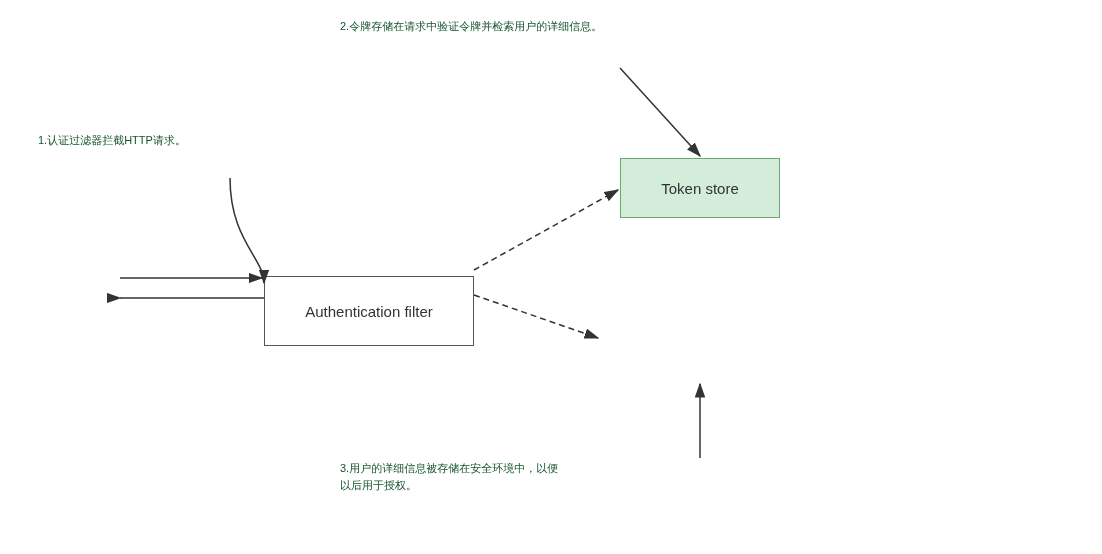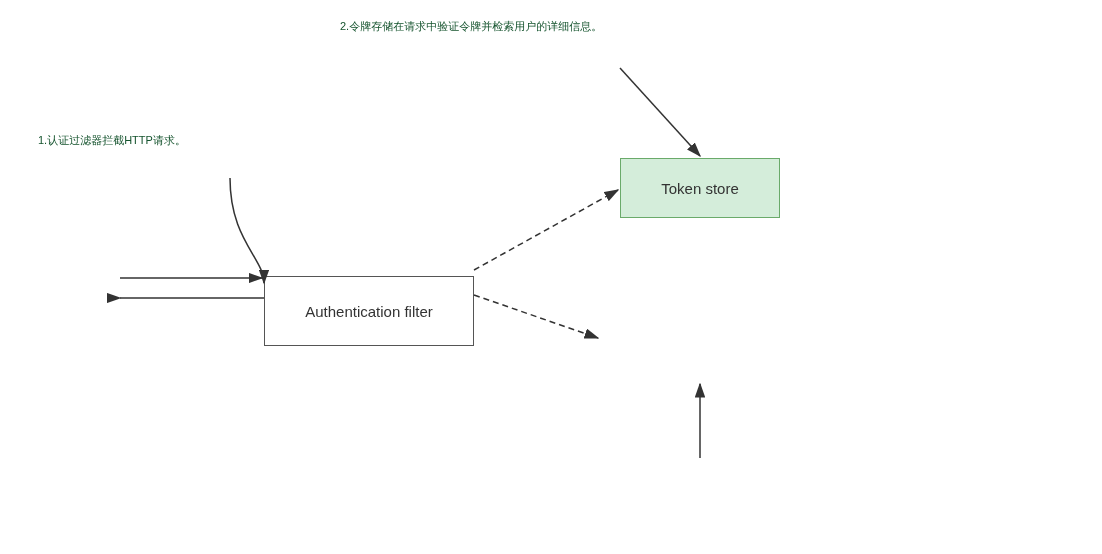--- a/index.html
+++ b/index.html
@@ -46,20 +46,22 @@
   </style>
 </head>
 <body>
 
 <div class="diagram-container">
 
   <div class="label" style="left: 18px; top: 132px; margin-left: 20px;">1.认证过滤器拦截HTTP请求。</div>
 
   <div class="label" style="left: 340px; top: 18px;">2.令牌存储在请求中验证令牌并检索用户的详细信息。</div>
 
+  <div class="label" style="left: 340px; top: 460px; white-space: pre-line;">3.用户的详细信息被存储在安全环境中，以便
+以后用于授权。</div>
 
   <div class="box" style="left: 264px; top: 248px; width: 210px; height: 70px; margin-top: 28px;">
     <span>Authentication filter</span>
   </div>
 
   <div class="box box-green" style="left: 620px; top: 158px; width: 160px; height: 60px;">
     <span>Token store</span>
   </div>
 
 

